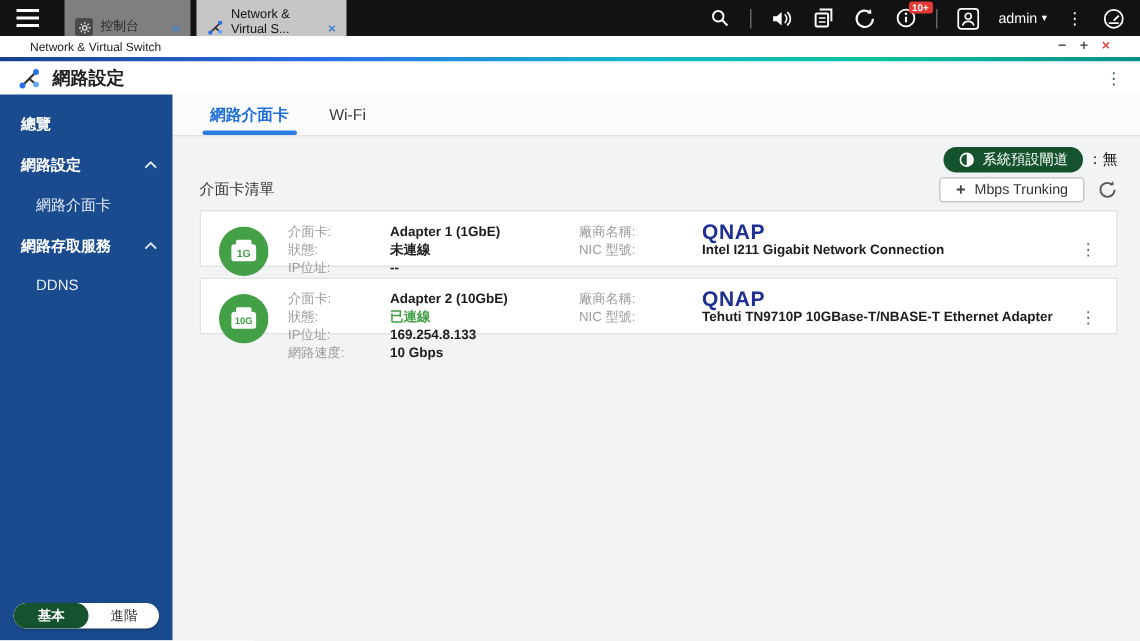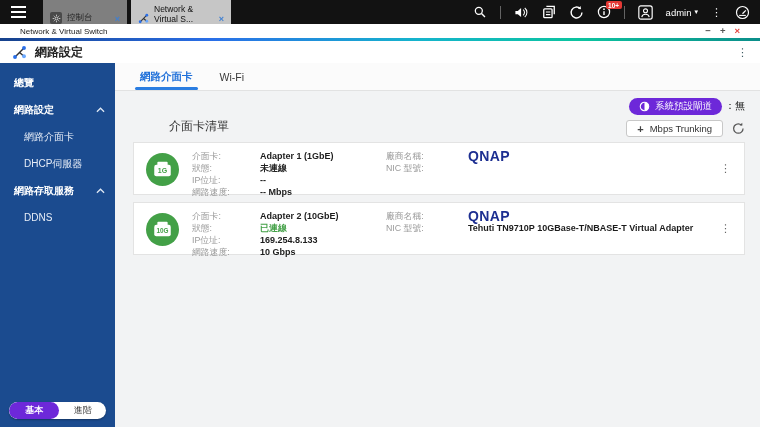--- a/index.html
+++ b/index.html
@@ -46,49 +46,49 @@
   .body { height:364px; display:flex; }
   .sidebar { width:115px; background:#1b4b8f; color:#fff; position:relative;
              padding-top:6px; flex:none; }
   .s-item { height:27px; display:flex; align-items:center; padding:0 10px 0 14px;
             font-size:10px; font-weight:bold; cursor:pointer; }
   .s-child { padding-left:24px; font-weight:normal; color:#e8eef8; }
   .s-chev { margin-left:auto; display:flex; }
   .mode-toggle { position:absolute; left:9px; bottom:8px; width:97px; height:17px;
                  background:#fff; border-radius:9px; display:flex; overflow:hidden;
                  box-shadow:0 1px 2px rgba(0,0,0,.3); font-size:9px; }
-  .mode-basic { width:52%; background:#6d28d9; color:#fff; border-radius:9px;
+  .mode-basic { width:52%; background:#14532d; color:#fff; border-radius:9px;
                 display:flex; align-items:center; justify-content:center; font-weight:bold; }
   .mode-adv { flex:1; color:#333; display:flex; align-items:center; justify-content:center; }
 
   .main { flex:1; background:#f2f3f4; display:flex; flex-direction:column; min-width:0; }
   .mtabs { height:28px; background:#fbfbfb; border-bottom:1px solid #e2e2e2;
            display:flex; padding-left:25px; gap:27px; flex:none; }
   .mtab { display:flex; align-items:center; font-size:10.5px; color:#3a3a3a;
           position:relative; cursor:pointer; }
   .mtab.active { color:#1e6fd9; font-weight:bold; }
   .mtab.active::after { content:""; position:absolute; left:-5px; right:-5px; bottom:0;
                         height:3px; background:#2a7de1; border-radius:2px; }
 
   .content { flex:1; padding:6px 15px 0 18px; }
   .rowA { display:flex; justify-content:flex-end; align-items:center; gap:3px; height:18px; }
-  .gw-pill { background:#6d28d9; color:#fff; border-radius:9px; height:17px;
+  .gw-pill { background:#14532d; color:#fff; border-radius:9px; height:17px;
              display:flex; align-items:center; gap:5px; padding:0 10px; font-size:9.5px;
              cursor:pointer; }
   .gw-val { font-size:10px; color:#111; }
   .rowB { margin-top:3px; display:flex; align-items:flex-end; }
-  .list-title { font-size:12px; color:#333; padding-bottom:2px;margin-left:36px; }
+  .list-title { font-size:10px; color:#333; padding-bottom:2px; }
   .rowB-right { margin-left:auto; display:flex; align-items:center; gap:9px; }
   .pt-btn { height:17px; background:#fff; border:1px solid #c8c8c8; border-radius:3px;
             display:flex; align-items:center; gap:6px; padding:0 10px; font-size:9.5px;
             color:#333; cursor:pointer; }
   .pt-plus { font-size:11px; color:#444; font-weight:bold; }
 
   .cards { margin-top:5px; display:flex; flex-direction:column; gap:7px; }
-  .card { height:53px; background:#fff; border:1px solid #e3e3e3; border-radius:0;
+  .card { height:38px; background:#fff; border:1px solid #e3e3e3; border-radius:0;
           display:flex; align-items:flex-start; padding:5px 10px 0 12px; }
   .nic-ic { margin-top:5px; flex:none; }
   .cols { display:flex; margin-left:13px; margin-top:2px; flex:1; min-width:0; }
   .col { display:flex; flex-direction:column; }
   .col div { line-height:12px; white-space:nowrap; }
   .lbl { width:68px; font-size:8.8px; color:#9a9a9a; }
   .val { width:116px; font-size:9px; font-weight:bold; color:#1c1c1c; }
   .lbl2 { width:82px; font-size:8.8px; color:#9a9a9a;margin-left:10px; }
   .val2 { flex:1; font-size:9px; font-weight:bold; color:#1c1c1c; min-width:0; }
   .qnap { font-size:14px; font-weight:800; color:#1d2f91; letter-spacing:.4px; }
@@ -233,23 +233,20 @@
         <span>網路設定</span>
         <span class="s-chev">
           <svg width="9" height="6" viewBox="0 0 10 6">
               <polyline points="1,5 5,1 9,5" fill="none" stroke="#dfe8f4" stroke-width="1.4"></polyline>
             </svg>
         </span>
       </div>
       <div class="s-item s-child">
         <span>網路介面卡</span>
       </div>
-      <div class="s-item s-child">
-        <span>DHCP伺服器</span>
-      </div>
       <div class="s-item">
         <span>網路存取服務</span>
         <span class="s-chev">
           <svg width="9" height="6" viewBox="0 0 10 6">
               <polyline points="1,5 5,1 9,5" fill="none" stroke="#dfe8f4" stroke-width="1.4"></polyline>
             </svg>
         </span>
       </div>
       <div class="s-item s-child">
         <span>DDNS</span>
@@ -324,20 +321,21 @@
                 <div style="color: rgb(34, 34, 34);">未連線</div>
                 <div>--</div>
                 <div>-- Mbps</div>
               </div>
               <div class="col lbl2">
                 <div>廠商名稱:</div>
                 <div>NIC 型號:</div>
               </div>
               <div class="col val2">
                 <div class="qnap">QNAP</div>
+                <div>Intel I211 Gigabit Network Connection</div>
               </div>
             </div>
             <span class="row-kebab">⋮</span>
           </div>
 
           <div class="card">
             <span class="nic-ic">
               <svg width="33" height="33" viewBox="0 0 32 32">
                 <circle cx="16" cy="16" r="16" fill="#43a047"></circle>
                 <rect x="11" y="8.5" width="10" height="5" rx="1" fill="#fff"></rect>
@@ -357,21 +355,21 @@
                 <div style="color: rgb(67, 160, 71);">已連線</div>
                 <div>169.254.8.133</div>
                 <div>10 Gbps</div>
               </div>
               <div class="col lbl2">
                 <div>廠商名稱:</div>
                 <div>NIC 型號:</div>
               </div>
               <div class="col val2">
                 <div class="qnap">QNAP</div>
-                <div>Tehuti TN9710P 10GBase-T/NBASE-T Virtual Adapter</div>
+                <div>Tehuti TN9710P 10GBase-T/NBASE-T Ethernet Adapter</div>
               </div>
             </div>
             <span class="row-kebab">⋮</span>
           </div>
 
         </div>
       </div>
     </div>
   </div>
 </div>

